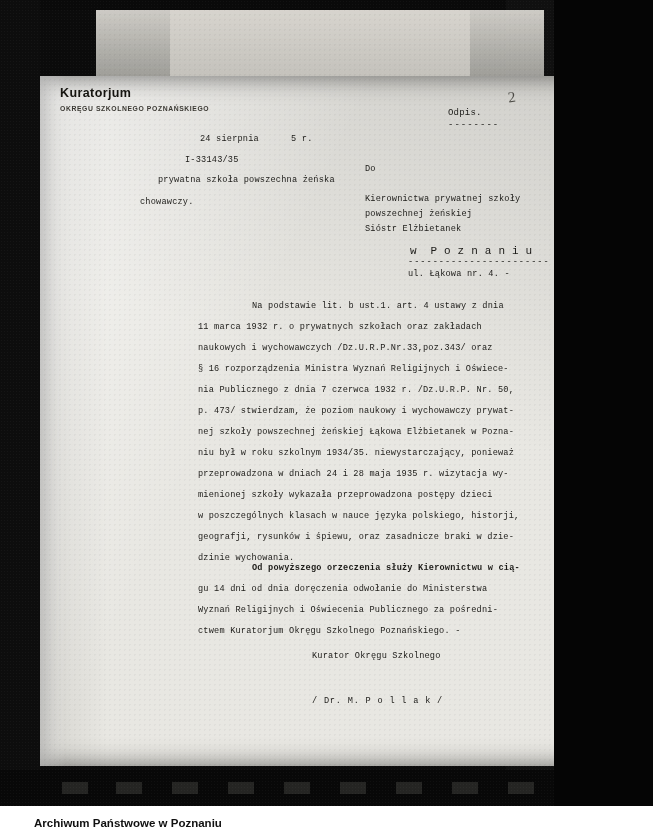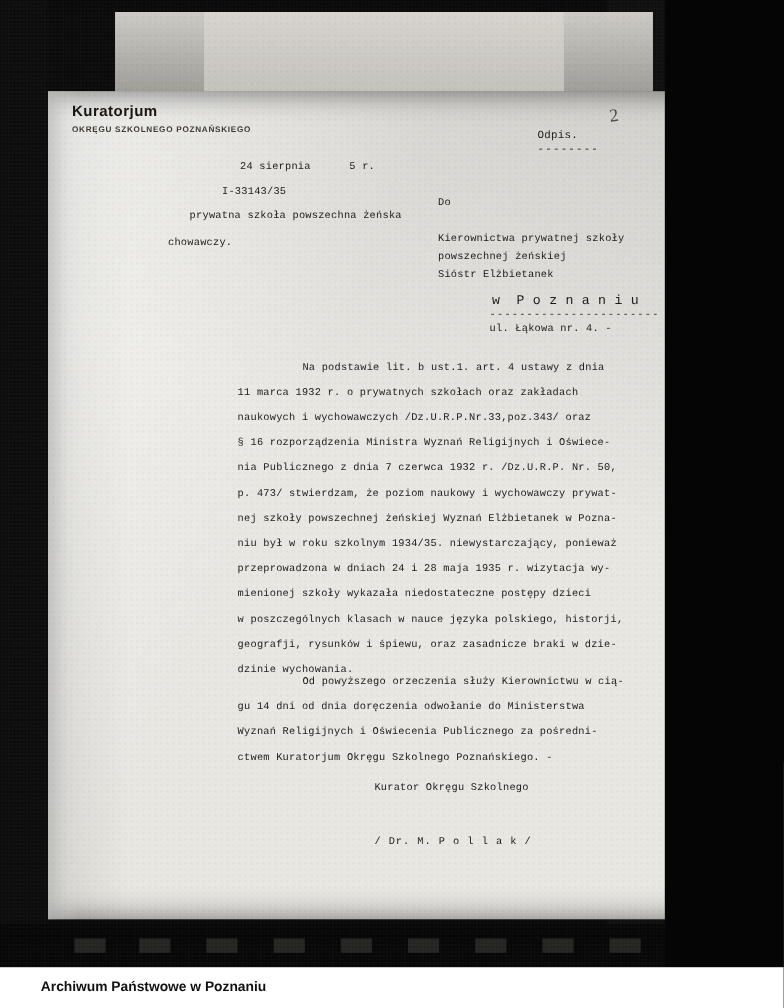--- a/index.html
+++ b/index.html
@@ -237,30 +237,30 @@
       <div class="t addr-rule" style="left:368px; top:181px;">-----------------------</div>
       <div class="t" style="left:368px; top:193px;">ul. Łąkowa nr. 4. -</div>
 
       <div id="body-block">
           <div class="t" style="left: 212px; top: 225px;">Na podstawie lit. b ust.1. art. 4 ustawy z dnia</div>
           <div class="t" style="left: 158px; top: 246px;">11 marca 1932 r. o prywatnych szkołach oraz zakładach</div>
           <div class="t" style="left: 158px; top: 267px;">naukowych i wychowawczych /Dz.U.R.P.Nr.33,poz.343/ oraz</div>
           <div class="t" style="left: 158px; top: 288px; font-family: Liberation Mono, monospace;">§ 16 rozporządzenia Ministra Wyznań Religijnych i Oświece-</div>
           <div class="t" style="left: 158px; top: 309px;">nia Publicznego z dnia 7 czerwca 1932 r. /Dz.U.R.P. Nr. 50,</div>
           <div class="t" style="left: 158px; top: 330px;">p. 473/ stwierdzam, że poziom naukowy i wychowawczy prywat-</div>
-          <div class="t" style="left: 158px; top: 351px;">nej szkoły powszechnej żeńskiej Wyznań Elżbietanek w Pozna-</div>
+          <div class="t" style="left: 158px; top: 351px;">nej szkoły powszechnej żeńskiej Łąkowa Elżbietanek w Pozna-</div>
           <div class="t" style="left: 158px; top: 372px;">niu był w roku szkolnym 1934/35. niewystarczający, ponieważ</div>
           <div class="t" style="left: 158px; top: 393px;">przeprowadzona w dniach 24 i 28 maja 1935 r. wizytacja wy-</div>
-          <div class="t" style="left: 158px; top: 414px;">mienionej szkoły wykazała niedostateczne postępy dzieci</div>
+          <div class="t" style="left: 158px; top: 414px;">mienionej szkoły wykazała przeprowadzona postępy dzieci</div>
           <div class="t" style="left: 158px; top: 435px;">w poszczególnych klasach w nauce języka polskiego, historji,</div>
           <div class="t" style="left: 158px; top: 456px;">geografji, rysunków i śpiewu, oraz zasadnicze braki w dzie-</div>
           <div class="t" style="left: 158px; top: 477px;">dzinie wychowania.</div>
         </div>
       <div id="body-block-2">
-          <div class="t" style="left: 212px; top: 487px;">Od powyższego orzeczenia służy Kierownictwu w cią-</div>
+          <div class="t" style="left: 212px; top: 487px; font-weight: bold;">Od powyższego orzeczenia służy Kierownictwu w cią-</div>
           <div class="t" style="left: 158px; top: 508px;">gu 14 dni od dnia doręczenia odwołanie do Ministerstwa</div>
           <div class="t" style="left: 158px; top: 529px;">Wyznań Religijnych i Oświecenia Publicznego za pośredni-</div>
           <div class="t" style="left: 158px; top: 550px; text-align: right;">ctwem Kuratorjum Okręgu Szkolnego Poznańskiego. -</div>
         </div>
 
       <div class="t" style="left:272px; top:575px;">Kurator Okręgu Szkolnego</div>
       <div class="t" style="left:272px; top:620px; letter-spacing:0.8px;">/ Dr. M. P o l l a k /</div>
     </div>
 
     <div id="strip-marks">

